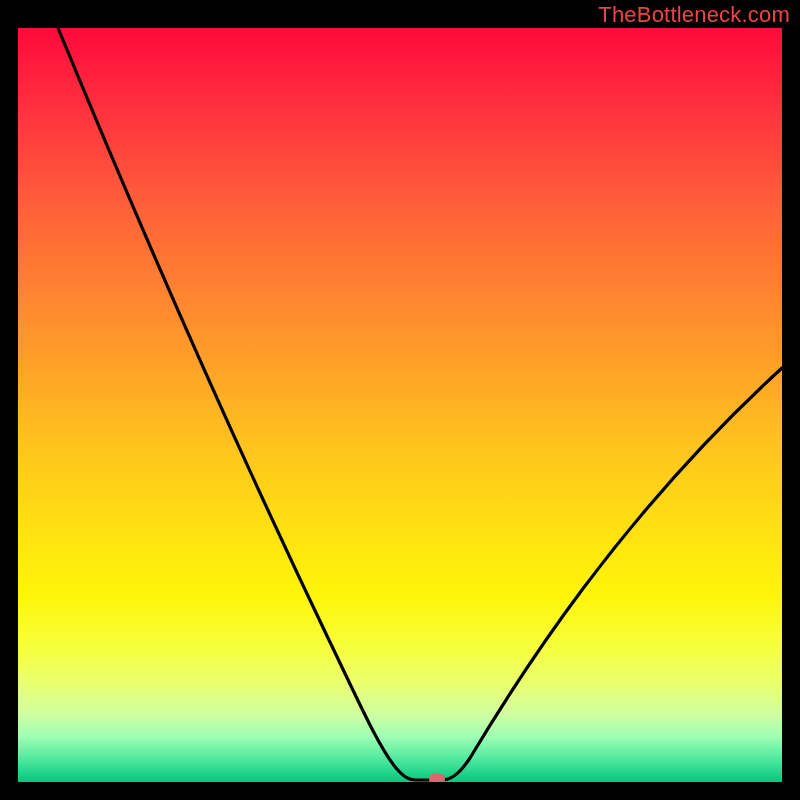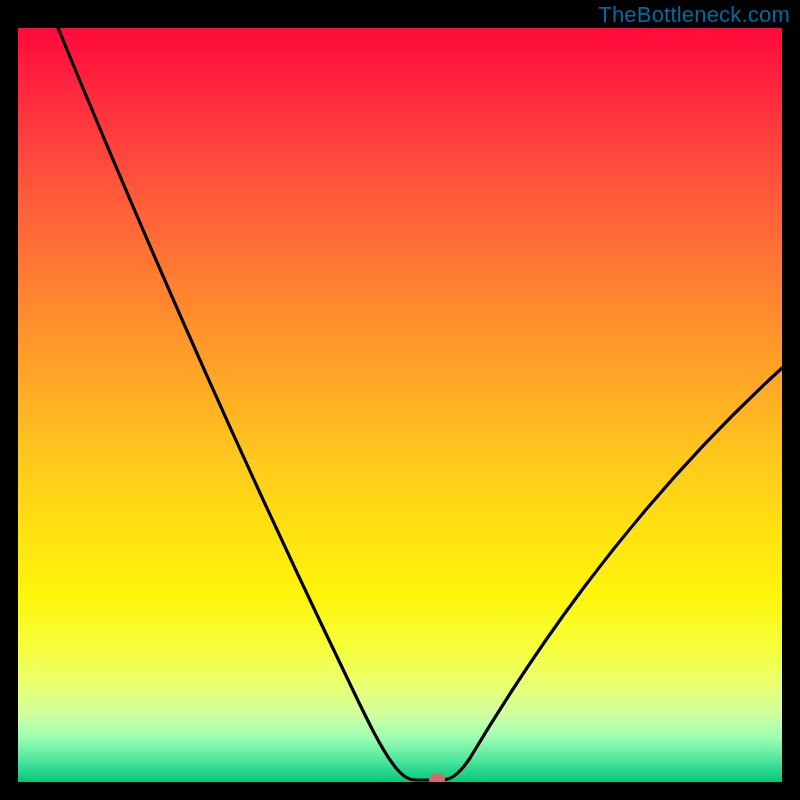--- a/index.html
+++ b/index.html
@@ -13,21 +13,21 @@
   .outer {
     position: relative;
     width: 800px;
     height: 800px;
     background: #000;
   }
   .watermark {
     position: absolute;
     top: 2px;
     right: 10px;
-    color: #0369a1;
+    color: #ef4444;
     font-family: Arial, Helvetica, sans-serif;
     font-size: 22px;
     font-weight: 500;
     letter-spacing: 0.2px;
     z-index: 10;
   }
   .plot-area {
     position: absolute;
     left: 18px;
     top: 28px;

